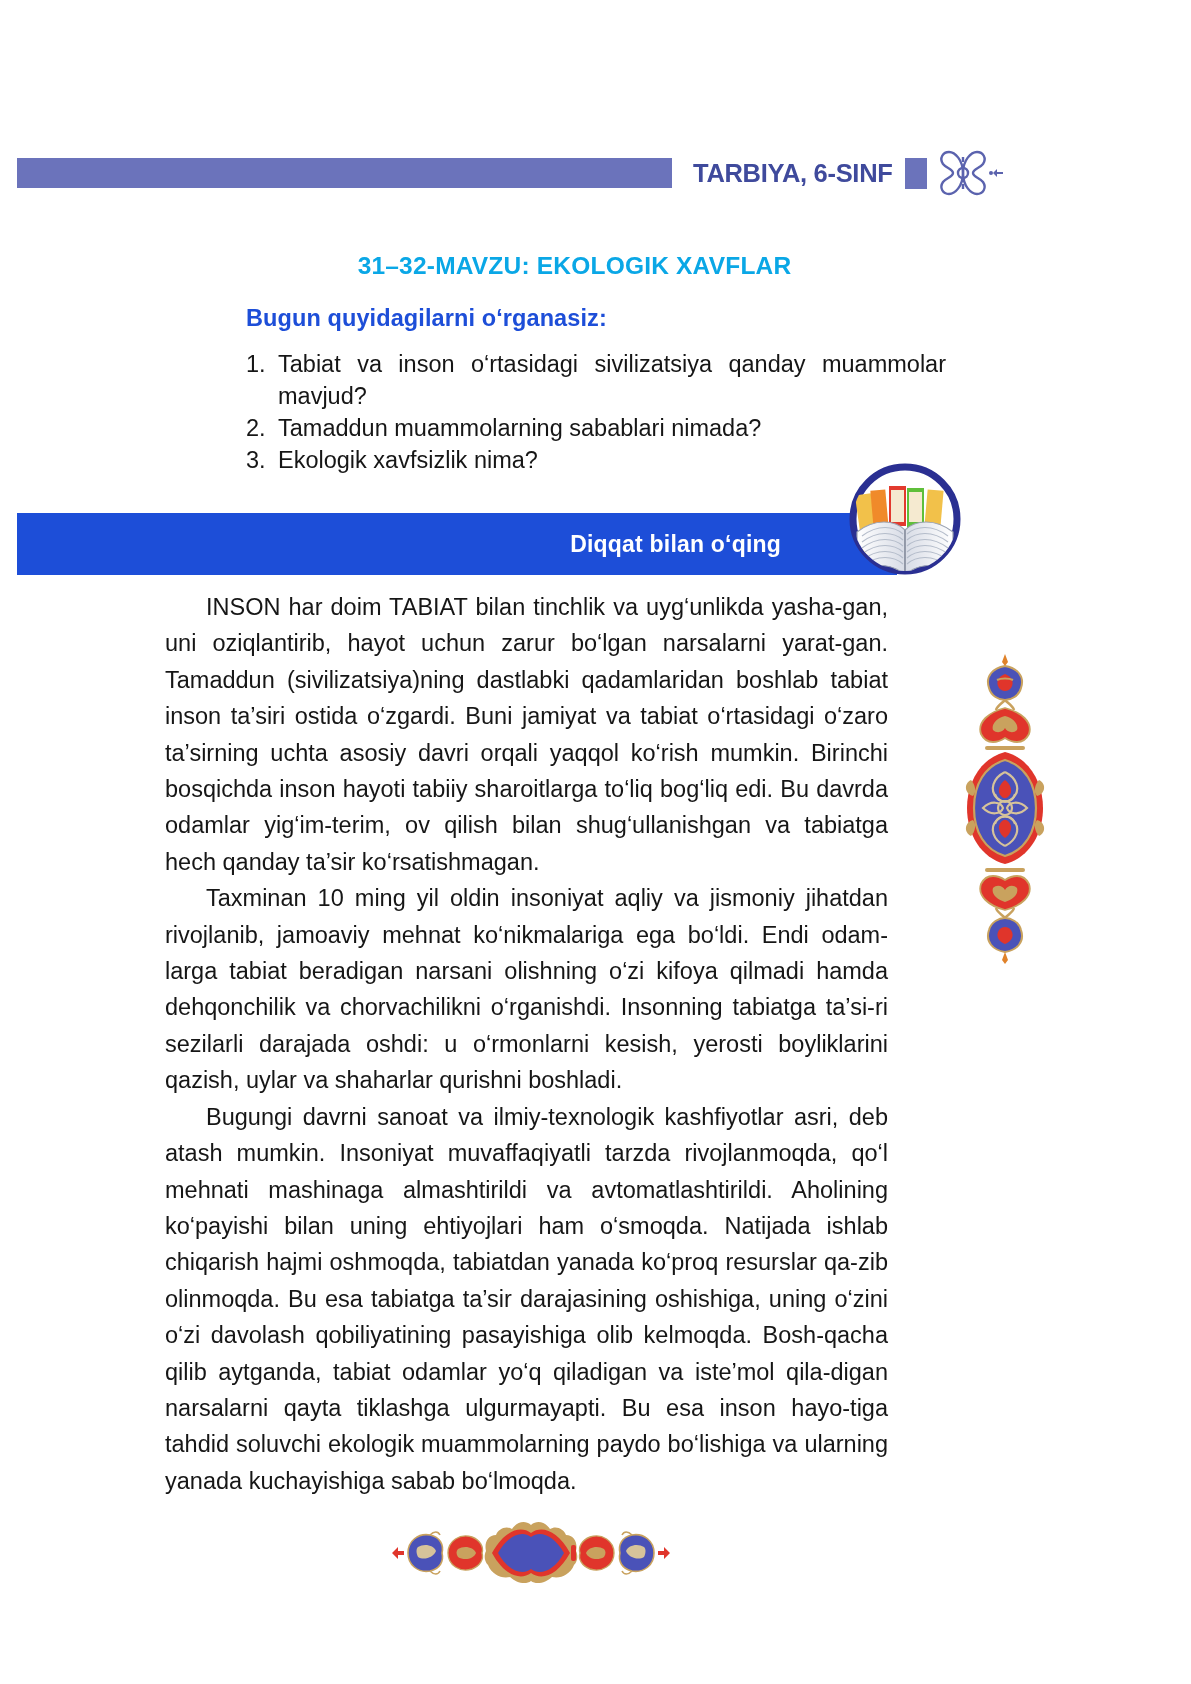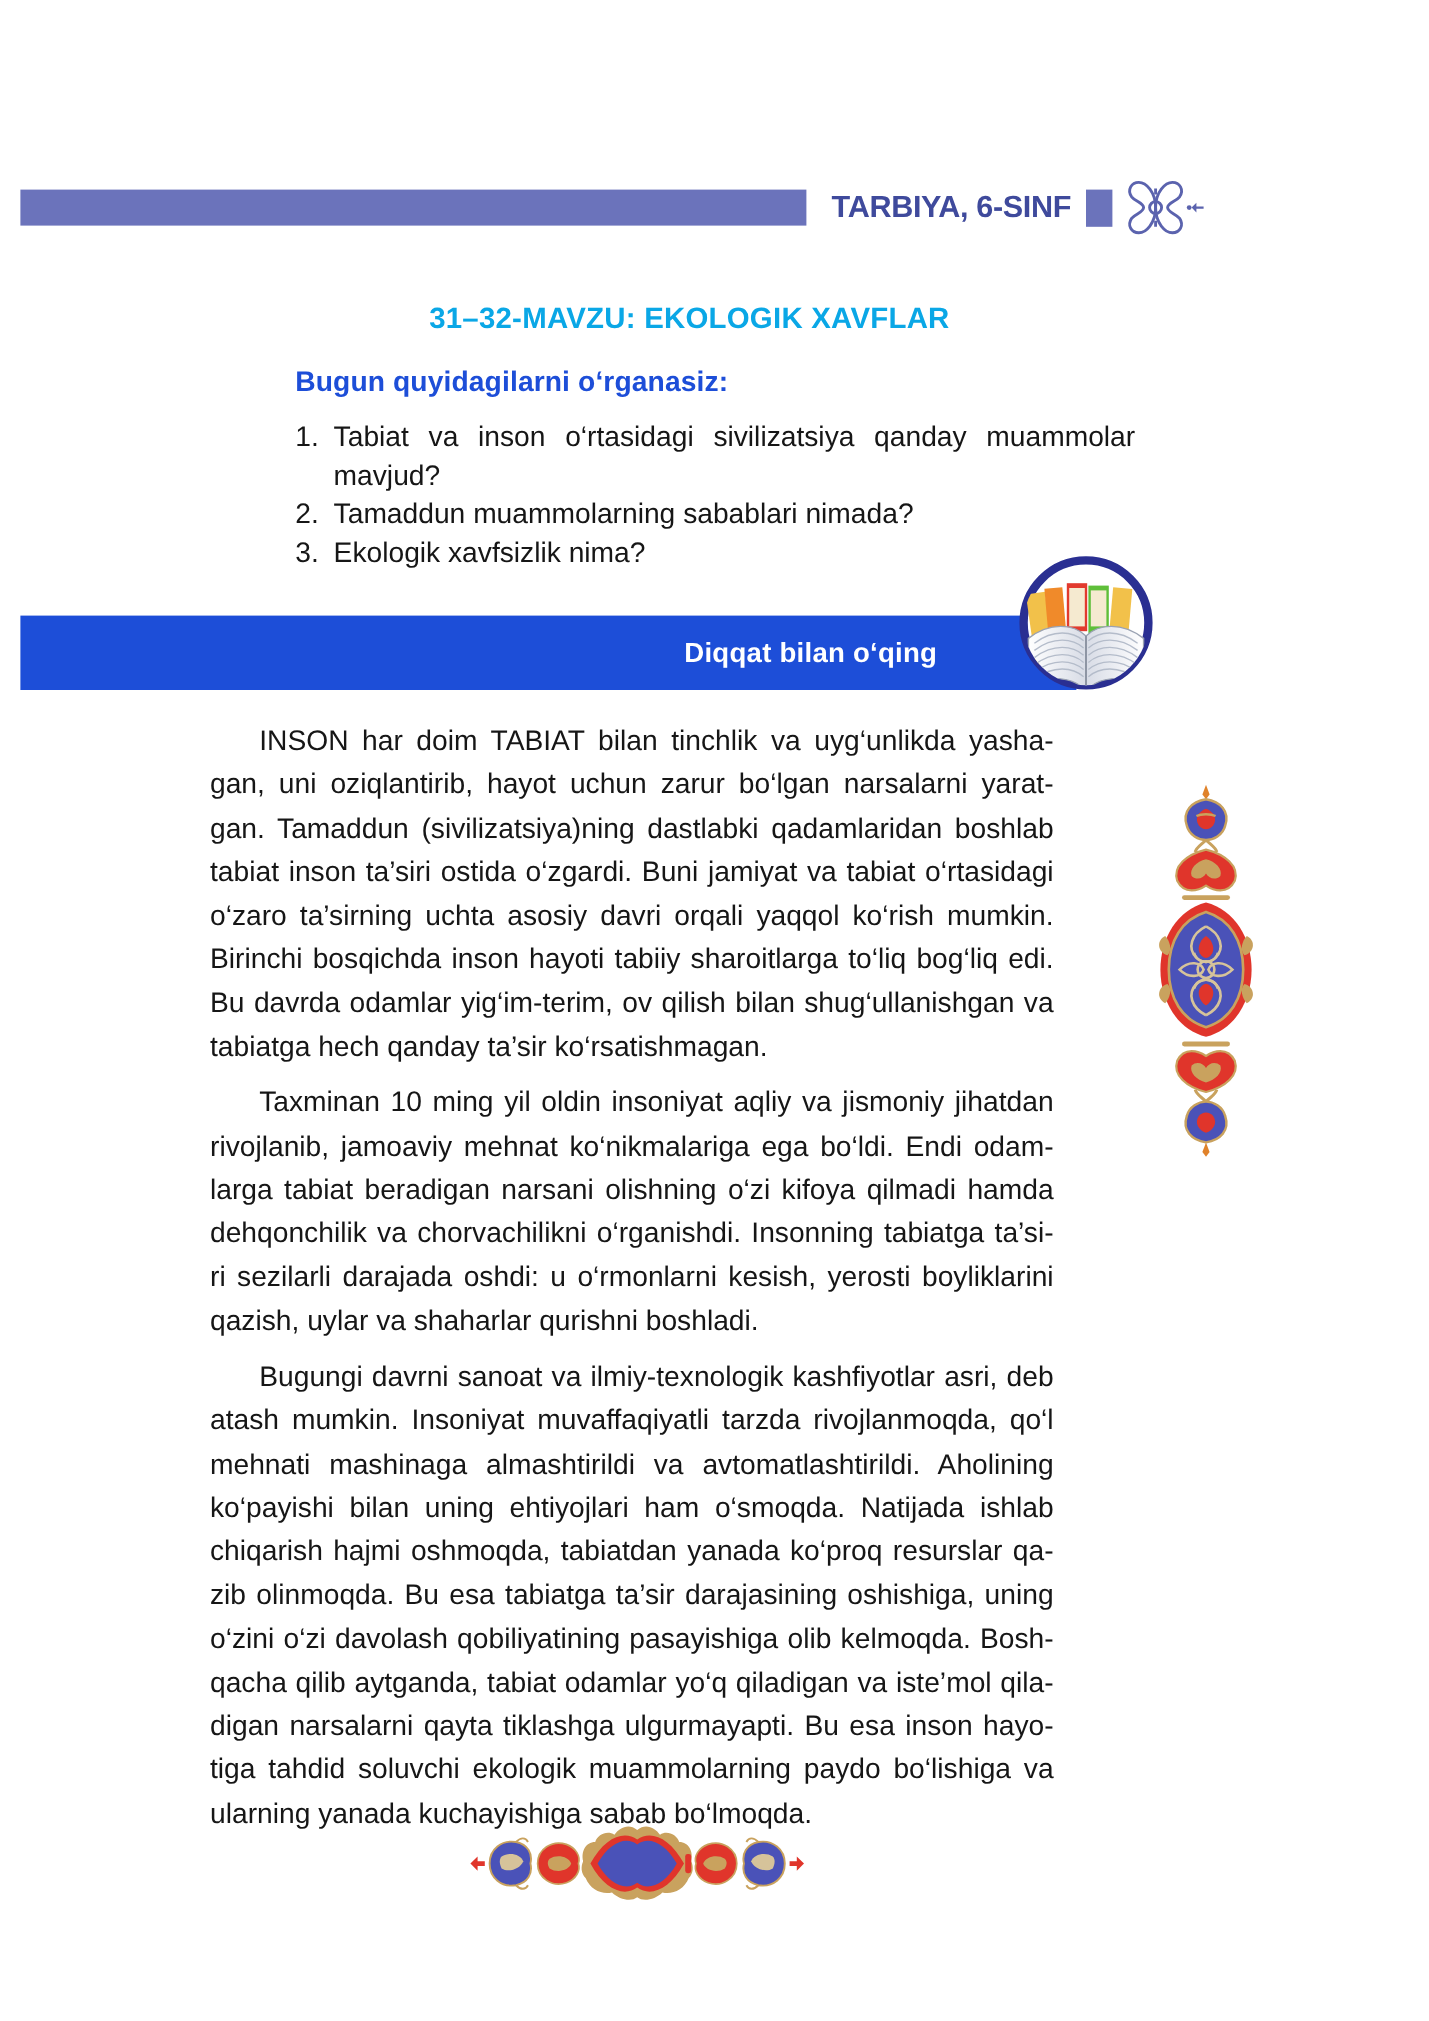--- a/index.html
+++ b/index.html
@@ -138,21 +138,21 @@
     position: absolute;
     top: 589px;
     left: 165px;
     width: 723px;
     font-size: 23.5px;
     line-height: 36.4px;
     color: #161616;
     text-align: justify;
   }
   .body-text p {
-    margin: 10px;
+    margin: 0;
     text-indent: 41px;
     text-align: justify;
     text-align-last: left;
     hyphens: manual;
   }
 
   
   .side-ornament {
     position: absolute;
     top: 650px;

